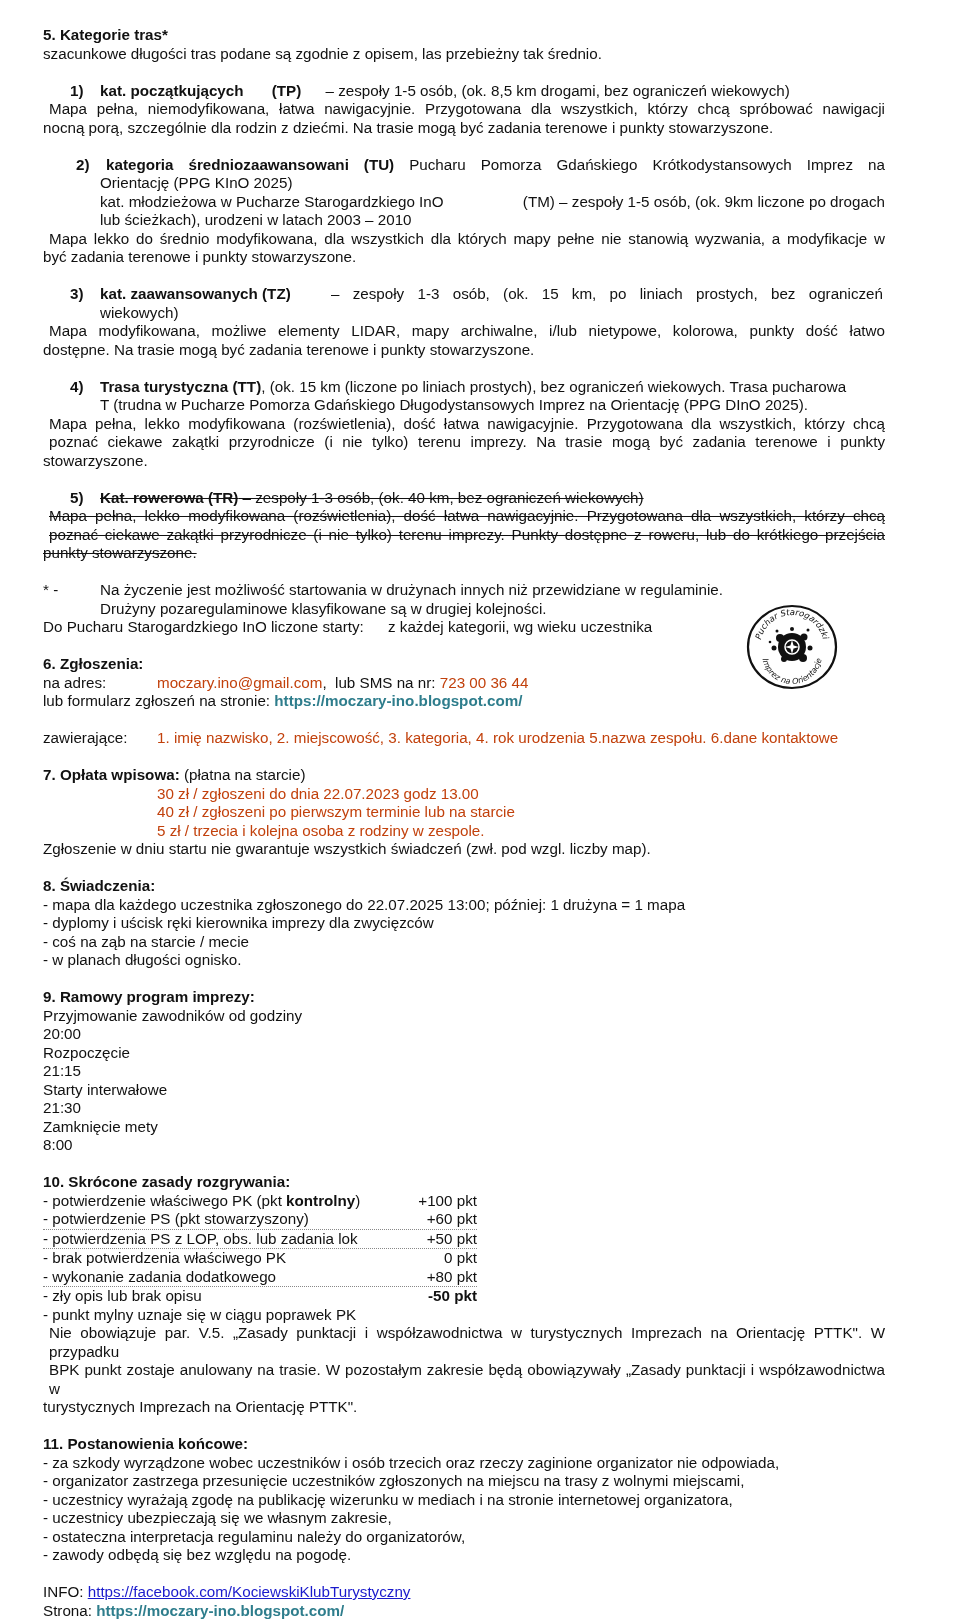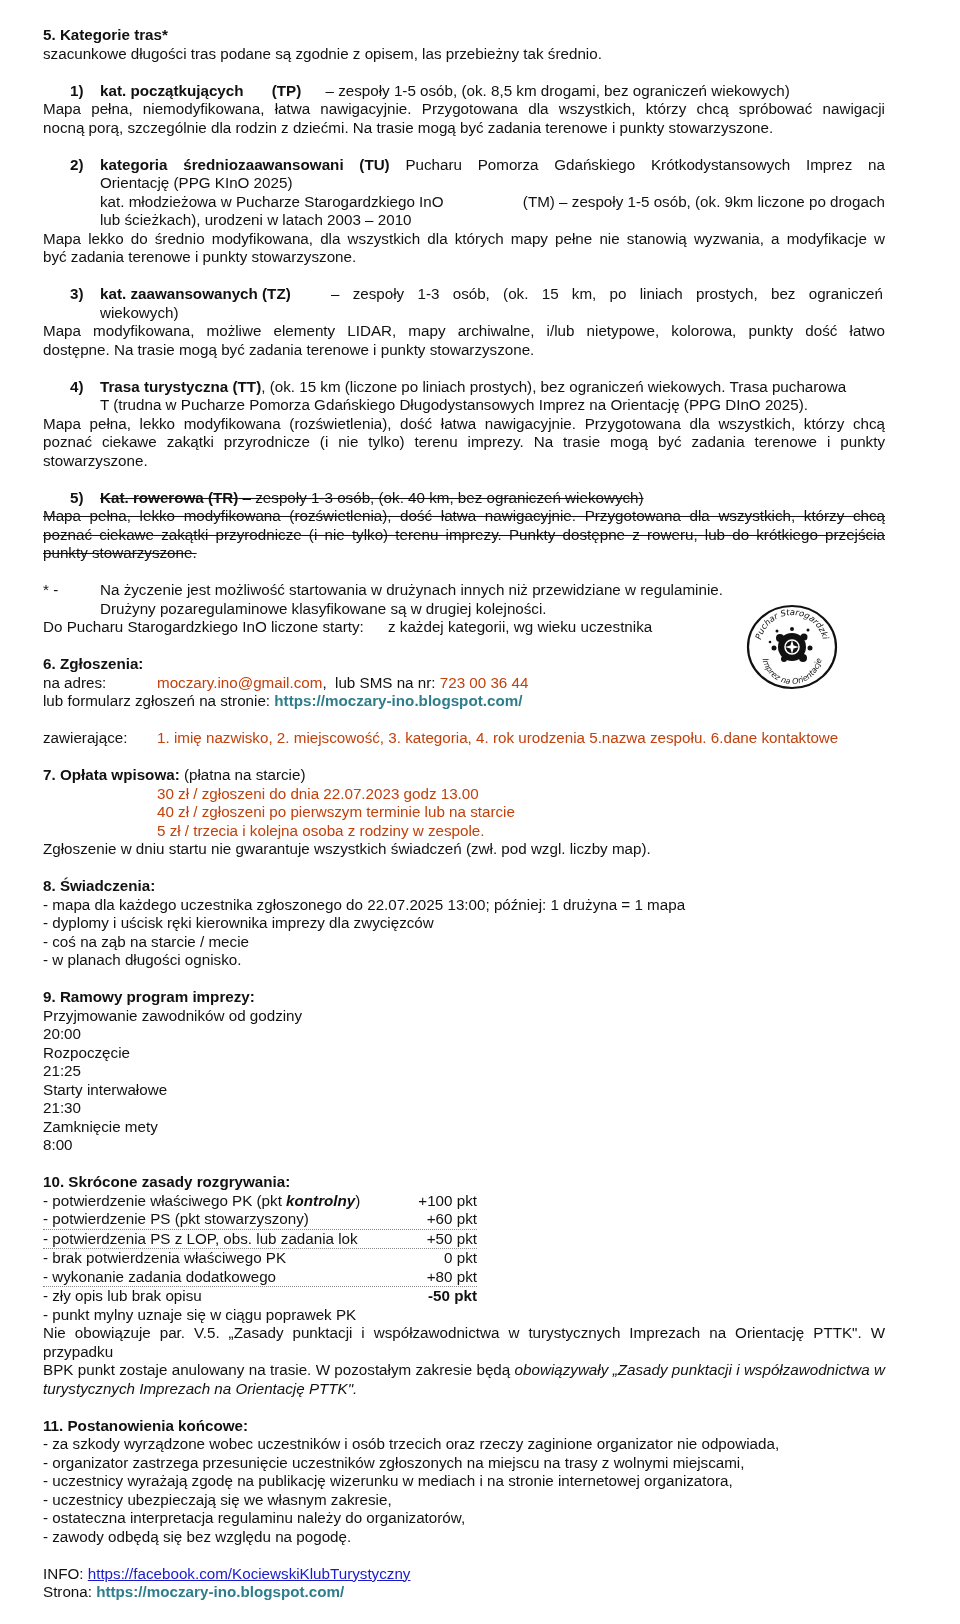--- a/index.html
+++ b/index.html
@@ -2,23 +2,23 @@
 <html><head>
 <meta charset="utf-8">
 <style>
   html, body { margin: 0; padding: 0; background: #ffffff; }
   body {
     width: 960px; height: 1624px; position: relative; overflow: hidden;
     font-family: "Liberation Sans", sans-serif; font-size: 15.2px; color: #111;
   }
   .page { position: absolute; left: 43px; top: 26px; width: 842px; }
   .line { line-height: 18.5px; white-space: nowrap; }
-  .just { text-align: justify; text-align-last: justify; white-space: normal; }
+  .just { text-align: justify; text-align-last: justify; white-space: normal; margin-left: 6px; }
   .b { font-weight: bold; }
-  .i { font-style: italic; }
+  .i { }
   .blue { color: #c2410c; }
   .teal { color: #2e7d8c; font-weight: bold; }
   .fb { color: #1a1acc; text-decoration: underline; }
   .strike { text-decoration: line-through; }
   .gap { height: 18.5px; }
   .item { position: relative; padding-left: 57px; }
   .item .num { position: absolute; left: 27px; font-weight: bold; }
   .indent { padding-left: 57px; }
   .abs { position: absolute; white-space: nowrap; }
   .prog-row { display: flex; flex-direction: column; }
@@ -136,21 +136,21 @@
   <div class="line">- w planach długości ognisko.</div>
   <div class="gap"></div>
 
   <div class="line b">9. Ramowy program imprezy:</div>
   <div class="line prog-row">
     <span class="lbl">Przyjmowanie zawodników od godziny</span>
       <span>20:00</span>
   </div>
   <div class="line prog-row">
     <span class="lbl">Rozpoczęcie</span>
-      <span>21:25</span>
+      <span>21:15</span>
   </div>
   <div class="line prog-row">
     <span class="lbl">Starty interwałowe</span>
       <span>21:30</span>
   </div>
   <div class="line prog-row">
     <span class="lbl">Zamknięcie mety</span>
       <span>8:00</span>
   </div>
   <div class="gap"></div>

